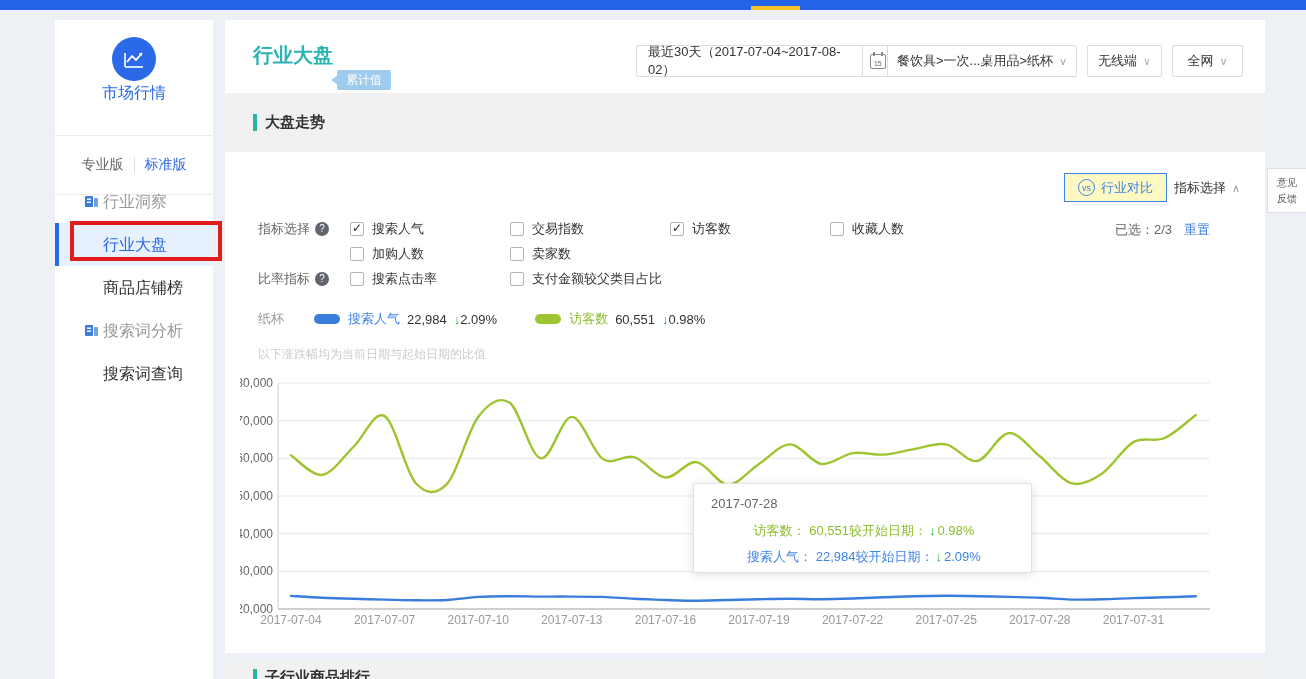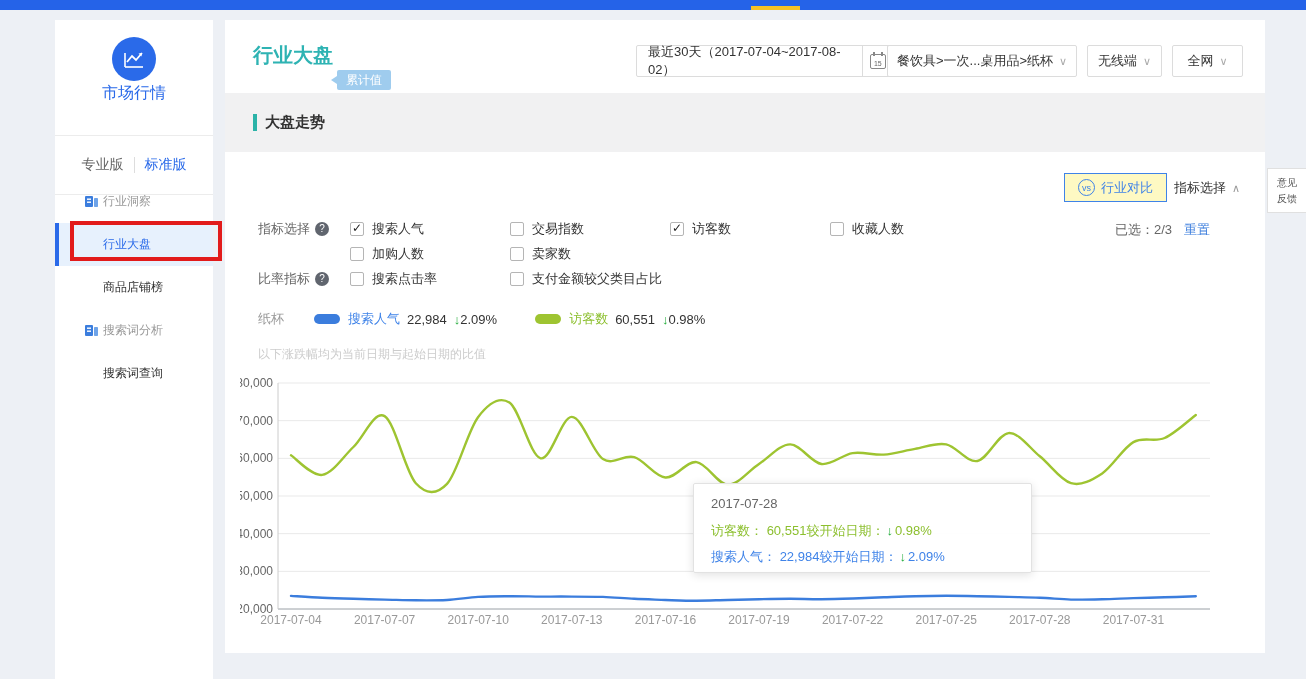--- a/index.html
+++ b/index.html
@@ -18,21 +18,21 @@
     border-radius:50%; background:#2a6ae9; display:flex; align-items:center; justify-content:center; }
   .brand-title { position:absolute; left:0; top:63px; width:158px; text-align:center;
     color:#2a6ae9; font-size:16px; }
   .version-tabs { position:absolute; left:0; top:115px; width:158px; height:60px;
     border-top:1px solid #ececec; border-bottom:1px solid #ececec;
     display:flex; align-items:center; justify-content:center; font-size:14px; gap:10px; }
   .version-tabs .vt { color:#666; cursor:pointer; }
   .version-tabs .vt.active { color:#2a6ae9; }
   .vt-divider { width:1px; height:16px; background:#ddd; }
   .nav { position:absolute; left:0; top:160px; width:158px; }
-  .nav-item { position:relative; height:43px; line-height:43px; font-size:12px;
+  .nav-item { position:relative; height:43px; line-height:43px; font-size:16px;
     color:#333; padding-left:48px; cursor:pointer; }
   .nav-item.muted { color:#999; }
   .nav-item.active { background:#e7f1fd; color:#2a6ae9; }
   .nav-item.active::before { content:""; position:absolute; left:0; top:0; width:4px; height:43px; background:#2a6ae9; }
   .nav-ico { position:absolute; left:29px; top:14px; }
 
   .red-box { left:70px; top:221px; width:152px; height:40px; border:4px solid #e21b1b; z-index:30; }
 
   
   .content-header { left:225px; top:20px; width:1040px; height:73px; background:#fff; }
@@ -97,21 +97,21 @@
   .legend-pct { color:#333; }
   .chart-note { position:absolute; left:33px; top:194px; font-size:12px; color:#ccc; }
 
   .chart-svg { position:absolute; left:15px; top:223px; }
 
   
   .tooltip { position:absolute; left:468px; top:331px; width:339px; height:90px;
     background:rgba(255,255,255,0.94); border:1px solid #e2e2e2; border-radius:2px;
     box-shadow:0 2px 10px rgba(0,0,0,0.12); font-size:13px; z-index:20; }
   .tt-date { position:absolute; left:17px; top:12px; color:#666; }
-  .tt-row { position:absolute; left:17px; right:14px; display:flex; justify-content:flex-start; }
+  .tt-row { position:absolute; left:17px; right:14px; display:flex; justify-content:center; }
   .tt-row1 { top:38px; color:#8cbf2e; }
   .tt-row2 { top:64px; color:#3f83e8; }
   .tt-right .arrow-down { margin:0 2px; }
 
   
   .next-band { left:225px; top:661px; width:1040px; height:18px; background:#f1f1f2; }
   .next-title-row { position:absolute; left:28px; top:7px; display:flex; align-items:center; gap:8px; }
 
   
   .feedback { left:1267px; top:168px; width:39px; height:45px; background:#fff;
@@ -310,20 +310,26 @@
         <span><span>访客数：</span> <span>60,551</span></span>
         <span class="tt-right"><span>较开始日期：</span><span class="arrow-down">↓</span><span>0.98%</span></span>
       </div>
       <div class="tt-row tt-row2">
         <span><span>搜索人气：</span> <span>22,984</span></span>
         <span class="tt-right"><span>较开始日期：</span><span class="arrow-down">↓</span><span>2.09%</span></span>
       </div>
     </div>
   </section>
 
+  <div class="abs next-band">
+    <div class="next-title-row">
+      <span class="teal-bar"></span>
+      <span class="sec-title">子行业商品排行</span>
+    </div>
+  </div>
 
   <div class="abs feedback">
     <span>
       <span>意见</span><br><span>反馈</span>
     </span>
   </div>
 
 </div>
 
 </body></html>

